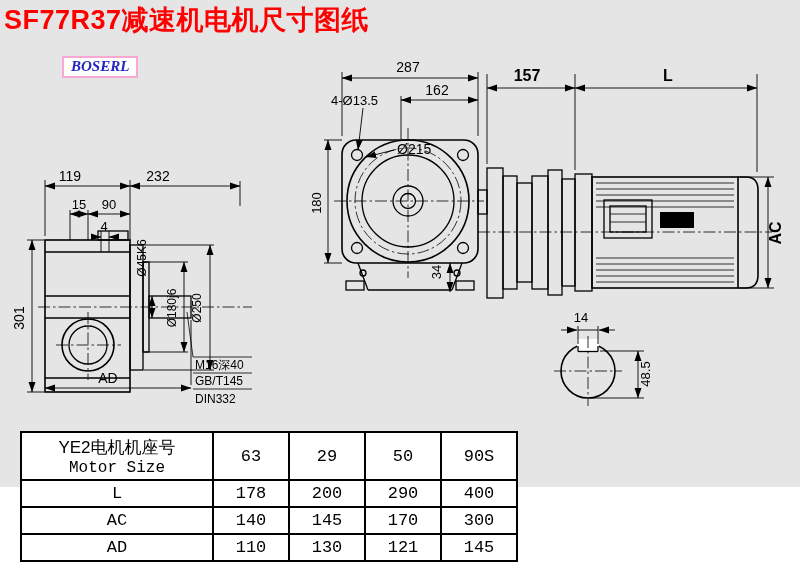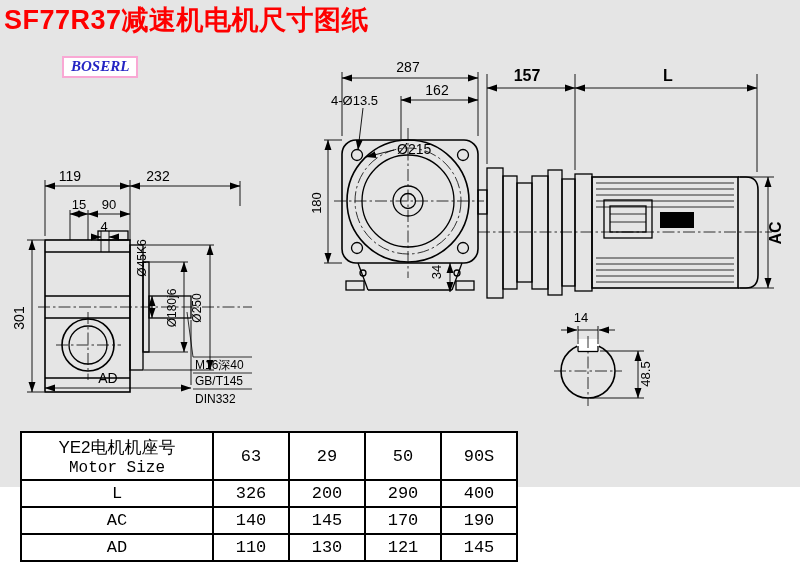--- a/index.html
+++ b/index.html
@@ -268,31 +268,31 @@
         <div class="hdr-cn">YE2电机机座号</div>
         <div class="hdr-en">Motor Size</div>
       </td>
       <td class="vcol">63</td>
       <td class="vcol">29</td>
       <td class="vcol">50</td>
       <td class="vcol">90S</td>
     </tr>
     <tr class="row">
       <td class="hcol">L</td>
-      <td class="vcol">326</td>
+      <td class="vcol">178</td>
       <td class="vcol">200</td>
       <td class="vcol">290</td>
       <td class="vcol">400</td>
     </tr>
     <tr class="row">
       <td class="hcol">AC</td>
       <td class="vcol">140</td>
       <td class="vcol">145</td>
       <td class="vcol">170</td>
-      <td class="vcol">190</td>
+      <td class="vcol">300</td>
     </tr>
     <tr class="row">
       <td class="hcol">AD</td>
       <td class="vcol">110</td>
       <td class="vcol">130</td>
       <td class="vcol">121</td>
       <td class="vcol">145</td>
     </tr>
   </tbody>
     </table>

